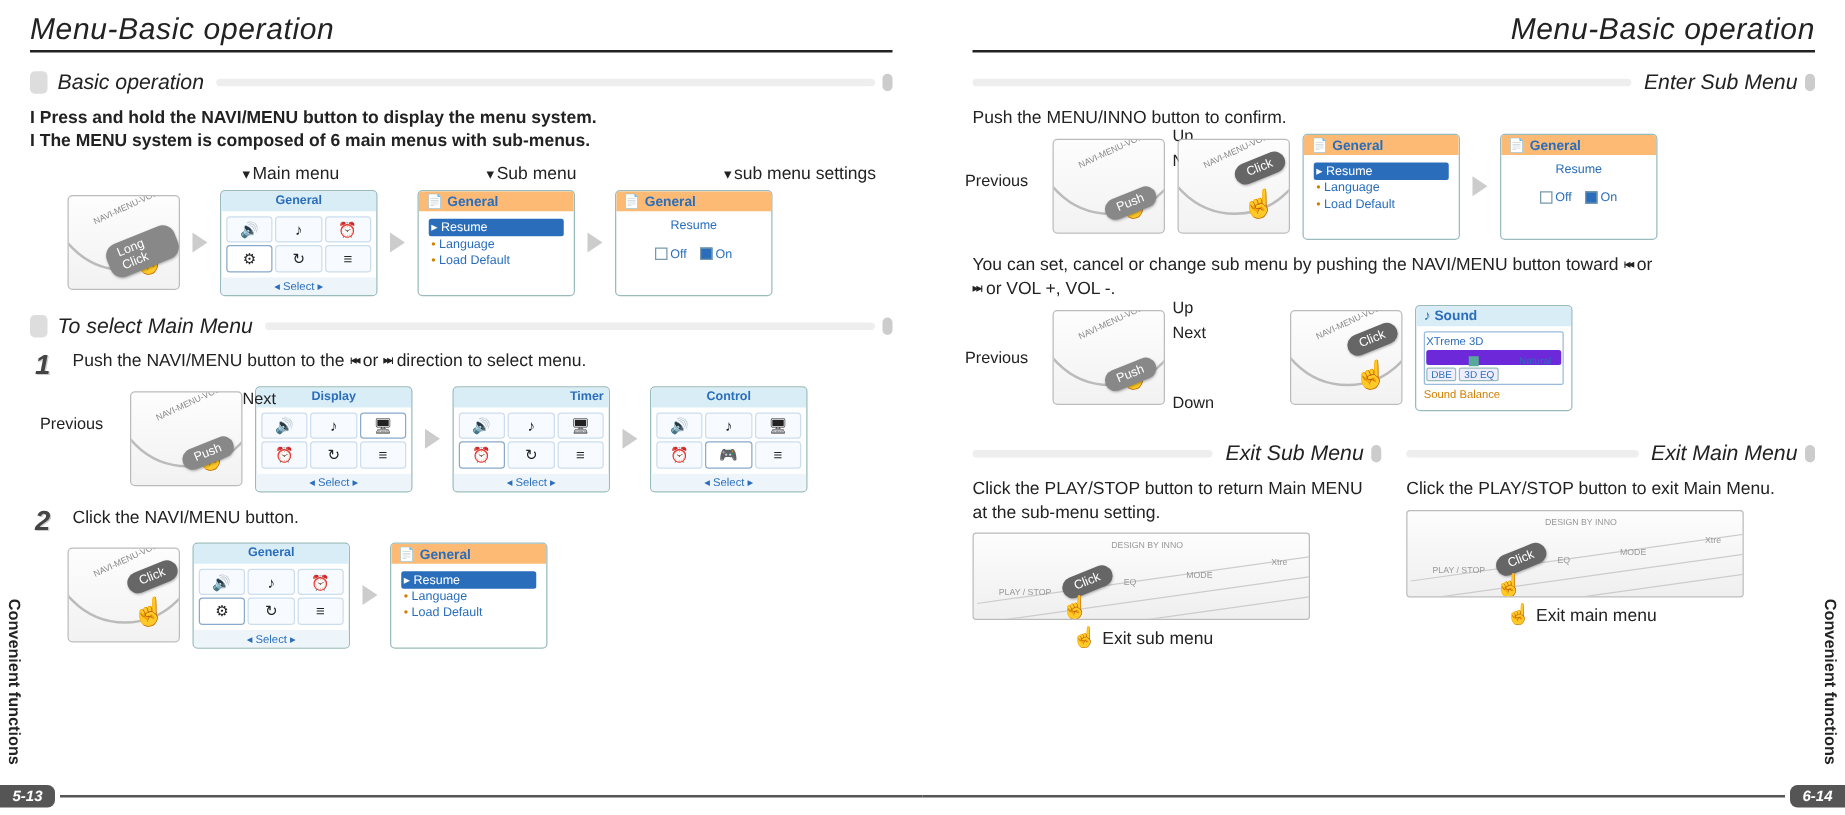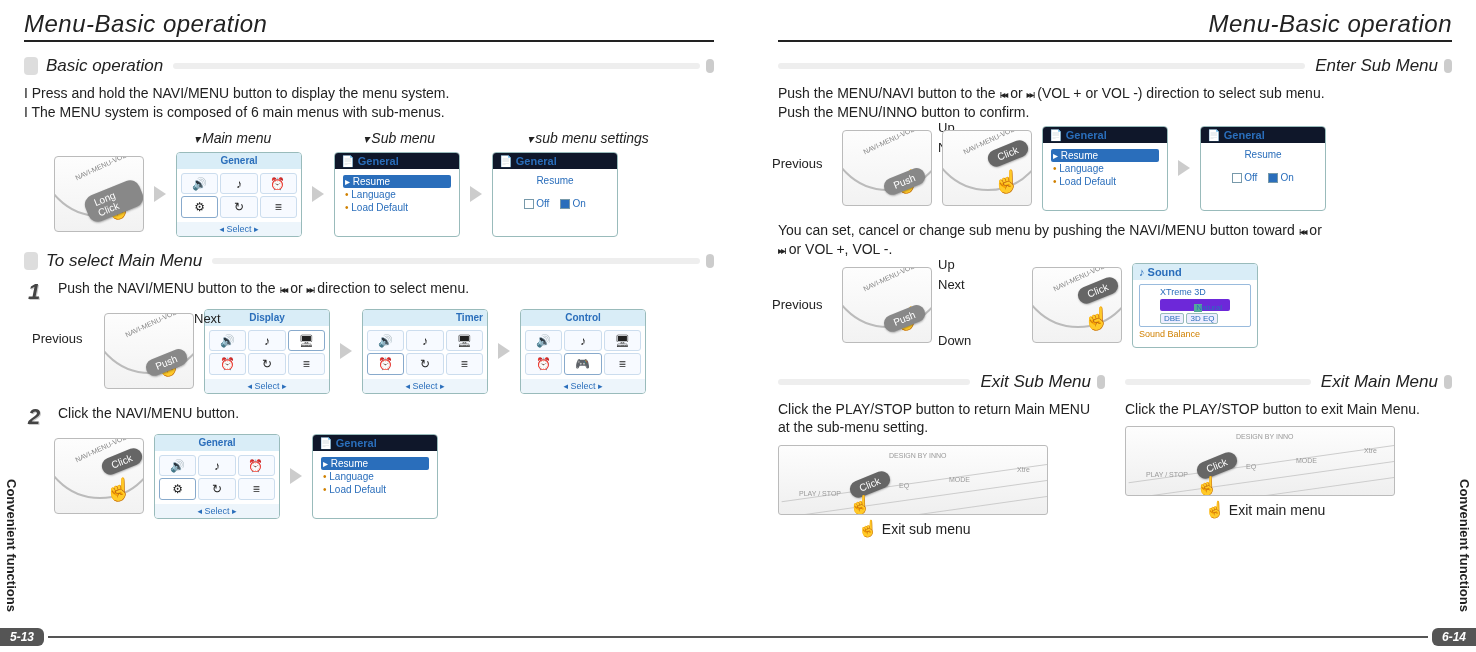--- a/index.html
+++ b/index.html
@@ -11,39 +11,39 @@
   .page.right .title-row { justify-content: flex-end; }
   .title { font-style: italic; font-size: 24px; letter-spacing: .5px; }
   .section-head { display: flex; align-items: center; margin: 14px 0 8px 0; }
   .section-head.right { justify-content: flex-end; }
   .sec-bullet { width: 14px; height: 18px; border-radius: 4px; background: #ddd; margin-right: 8px; }
   .sec-label { font-style: italic; font-size: 17px; white-space: nowrap; }
   .sec-line { flex: 1; height: 6px; background: #eee; border-radius: 3px; margin-left: 10px; }
   .sec-line.left { margin-left: 0; margin-right: 10px; }
   .sec-cap { width: 8px; height: 14px; border-radius: 4px; background: #ccc; margin-left: 6px; }
   .body { font-size: 14px; line-height: 1.35; }
-  .bold { font-weight: normal; }
-  .legend-row { display: flex; gap: 92px; margin: 8px 0 6px 0; margin-left: 170px; font-size: 14px; font-style: italic; }
+  .bold { font-weight: bold; }
+  .legend-row { display: flex; gap: 118px; margin: 8px 0 6px 0; margin-left: 170px; font-size: 14px; }
   .legend-item::before { content: "▾"; margin-right: 2px; font-size: 12px; }
   .fig-row { display: flex; align-items: center; gap: 10px; margin: 4px 0 10px 30px; flex-wrap: wrap; }
   .dial { width: 90px; height: 76px; border: 1px solid #bbb; border-radius: 4px; position: relative; background: linear-gradient(#fdfdfd,#f2f2f2); overflow: hidden; }
   .dial .arc { position: absolute; width: 120px; height: 120px; border: 2px solid #bbb; border-radius: 50%; left: -15px; top: -60px; }
   .dial .arc-label { position: absolute; top: 6px; left: 18px; font-size: 7px; color: #888; transform: rotate(-25deg); }
   .dial .hand { position: absolute; right: 10px; bottom: 10px; font-size: 22px; }
   .tag { position: absolute; font-size: 10px; color: #fff; background: #888; padding: 3px 10px; border-radius: 10px; transform: rotate(-22deg); box-shadow: 0 1px 2px rgba(0,0,0,.3); }
   .arrow-r { width: 0; height: 0; border-top: 8px solid transparent; border-bottom: 8px solid transparent; border-left: 12px solid #ccc; }
   .menu-card { width: 126px; height: 85px; border: 1px solid #9bb; border-radius: 4px; background: #fff; overflow: hidden; font-size: 9px; display: flex; flex-direction: column; }
   .menu-card .hdr { height: 16px; background: #d9edf7; color: #2a6ebb; font-weight: bold; padding: 2px 4px; font-size: 10px; }
   .menu-card .body-area { flex: 1; display: flex; }
   .menu-card .icon-grid { flex: 1; display: grid; grid-template-columns: repeat(3,1fr); gap: 2px; padding: 4px; }
   .menu-card .icon-grid .cell { border: 1px solid #cde; border-radius: 3px; display: flex; align-items: center; justify-content: center; font-size: 12px; background: #f7faff; }
   .menu-card .icon-grid .cell.active { background: #fff; border-color: #8ac; }
   .menu-card .ftr { height: 14px; background: #edf5fb; color: #2a6ebb; font-size: 9px; text-align: center; line-height: 14px; }
   .sub-card { width: 126px; height: 85px; border: 1px solid #9bb; border-radius: 4px; background: #fff; overflow: hidden; font-size: 10px; display: flex; flex-direction: column; }
-  .sub-card .hdr { height: 16px; background: #0f172a; color: #2a6ebb; font-weight: bold; padding: 2px 6px; font-size: 11px; }
+  .sub-card .hdr { height: 16px; background: #fdba74; color: #2a6ebb; font-weight: bold; padding: 2px 6px; font-size: 11px; }
   .sub-card ul { list-style: none; padding: 6px 8px; flex: 1; }
   .sub-card ul li { padding: 1px 2px; color: #2a6ebb; }
   .sub-card ul li.sel { background: #2a6ebb; color: #fff; border-radius: 2px; }
   .sub-card ul li::before { content: "• "; color: #d08000; }
   .sub-card ul li.sel::before { content: "▸ "; color: #fff; }
   .sub-card .opts { padding: 6px 8px; font-size: 10px; color: #2a6ebb; }
   .sub-card .opts .chk { display: inline-block; width: 10px; height: 10px; border: 1px solid #79a; margin-right: 2px; vertical-align: middle; }
   .sub-card .opts .chk.on { background: #2a6ebb; }
   .sound-card { width: 126px; height: 85px; border: 1px solid #9bb; border-radius: 4px; background: #fff; overflow: hidden; font-size: 9px; }
   .sound-card .hdr { height: 16px; background: #d9edf7; color: #2a6ebb; font-weight: bold; padding: 2px 6px; font-size: 11px; }
@@ -264,27 +264,20 @@
     <div class="title-row">
       <div class="title">Menu-Basic operation</div>
     </div>
 
     <div class="section-head right">
       <div class="sec-line left"></div>
       <div class="sec-label">Enter Sub Menu</div>
       <div class="sec-cap"></div>
     </div>
 
-    <div class="body">
-      <span>Push the MENU/NAVI button to the</span>
-      <span class="nav-arrows-inline">ı◂◂</span>
-      <span>or</span>
-      <span class="nav-arrows-inline">▸▸ı</span>
-      <span>(VOL + or VOL -) direction to select sub menu.</span>
-    </div>
     <div class="body">Push the MENU/INNO button to confirm.</div>
 
     <div class="fig-row" style="margin-left:0;position:relative;">
       <span class="small-label" style="left:-6px;top:30px;">Previous</span>
       <span class="small-label" style="left:160px;top:-6px;">Up</span>
       <span class="small-label" style="left:160px;top:14px;">Next</span>
       <div style="width:54px;"></div>
       <div class="dial">
         <div class="arc"></div>
         <div class="arc-label">NAVI-MENU-VOL</div>
@@ -340,21 +333,21 @@
       <div style="width:80px;"></div>
       <div class="dial">
         <div class="arc"></div>
         <div class="arc-label">NAVI-MENU-VOL</div>
         <span class="hand">☝</span>
         <div class="tag" style="top:14px;left:44px;background:#666;">Click</div>
       </div>
       <div class="sound-card">
         <div class="hdr">♪ <span>Sound</span></div>
         <div class="area">
-          <div style="border:1px solid #9bd;padding:2px 20px;border-radius:2px;">
+          <div style="border:1px solid #9bd;padding:2px 1px;border-radius:2px;">
             <div>XTreme 3D</div>
             <div class="slider">
                 <div class="knob"></div>
                 <span style="position:absolute;right:2px;top:-2px;font-size:8px;">Natural</span>
               </div>
             <div class="btns"><span>DBE</span><span>3D EQ</span></div>
           </div>
           <div style="color:#d08000;margin-top:2px;">Sound Balance</div>
         </div>
       </div>

